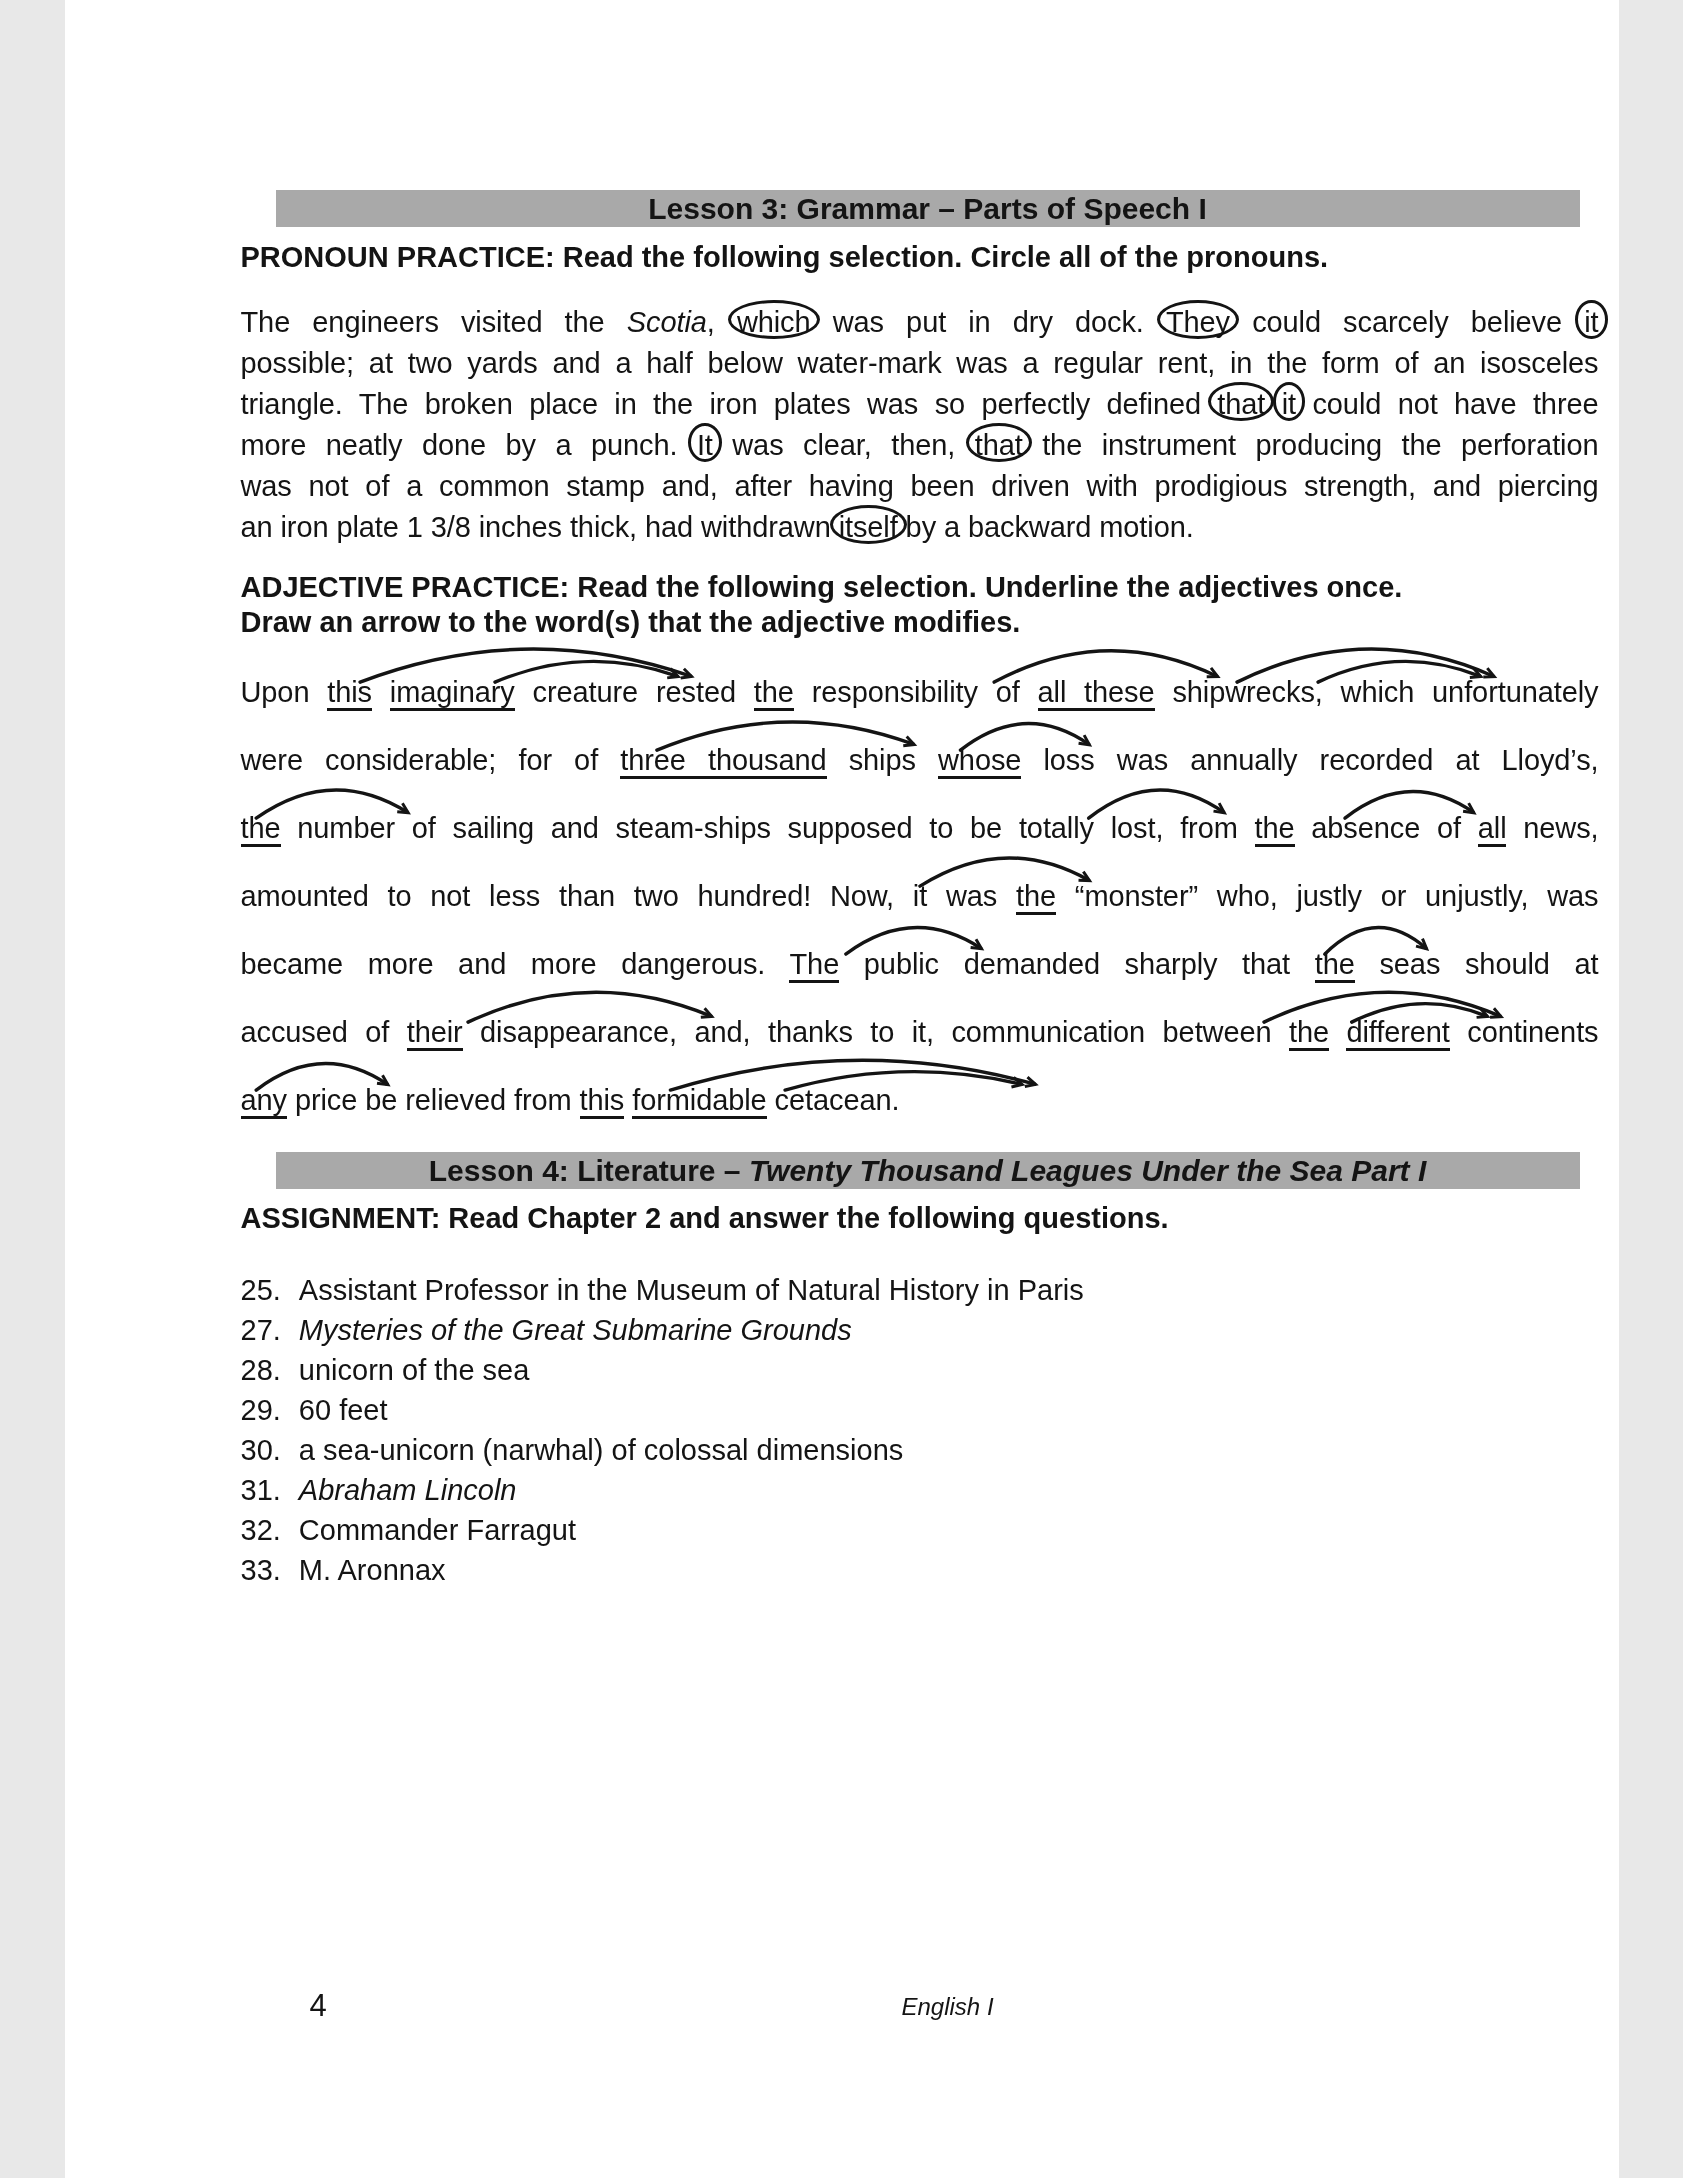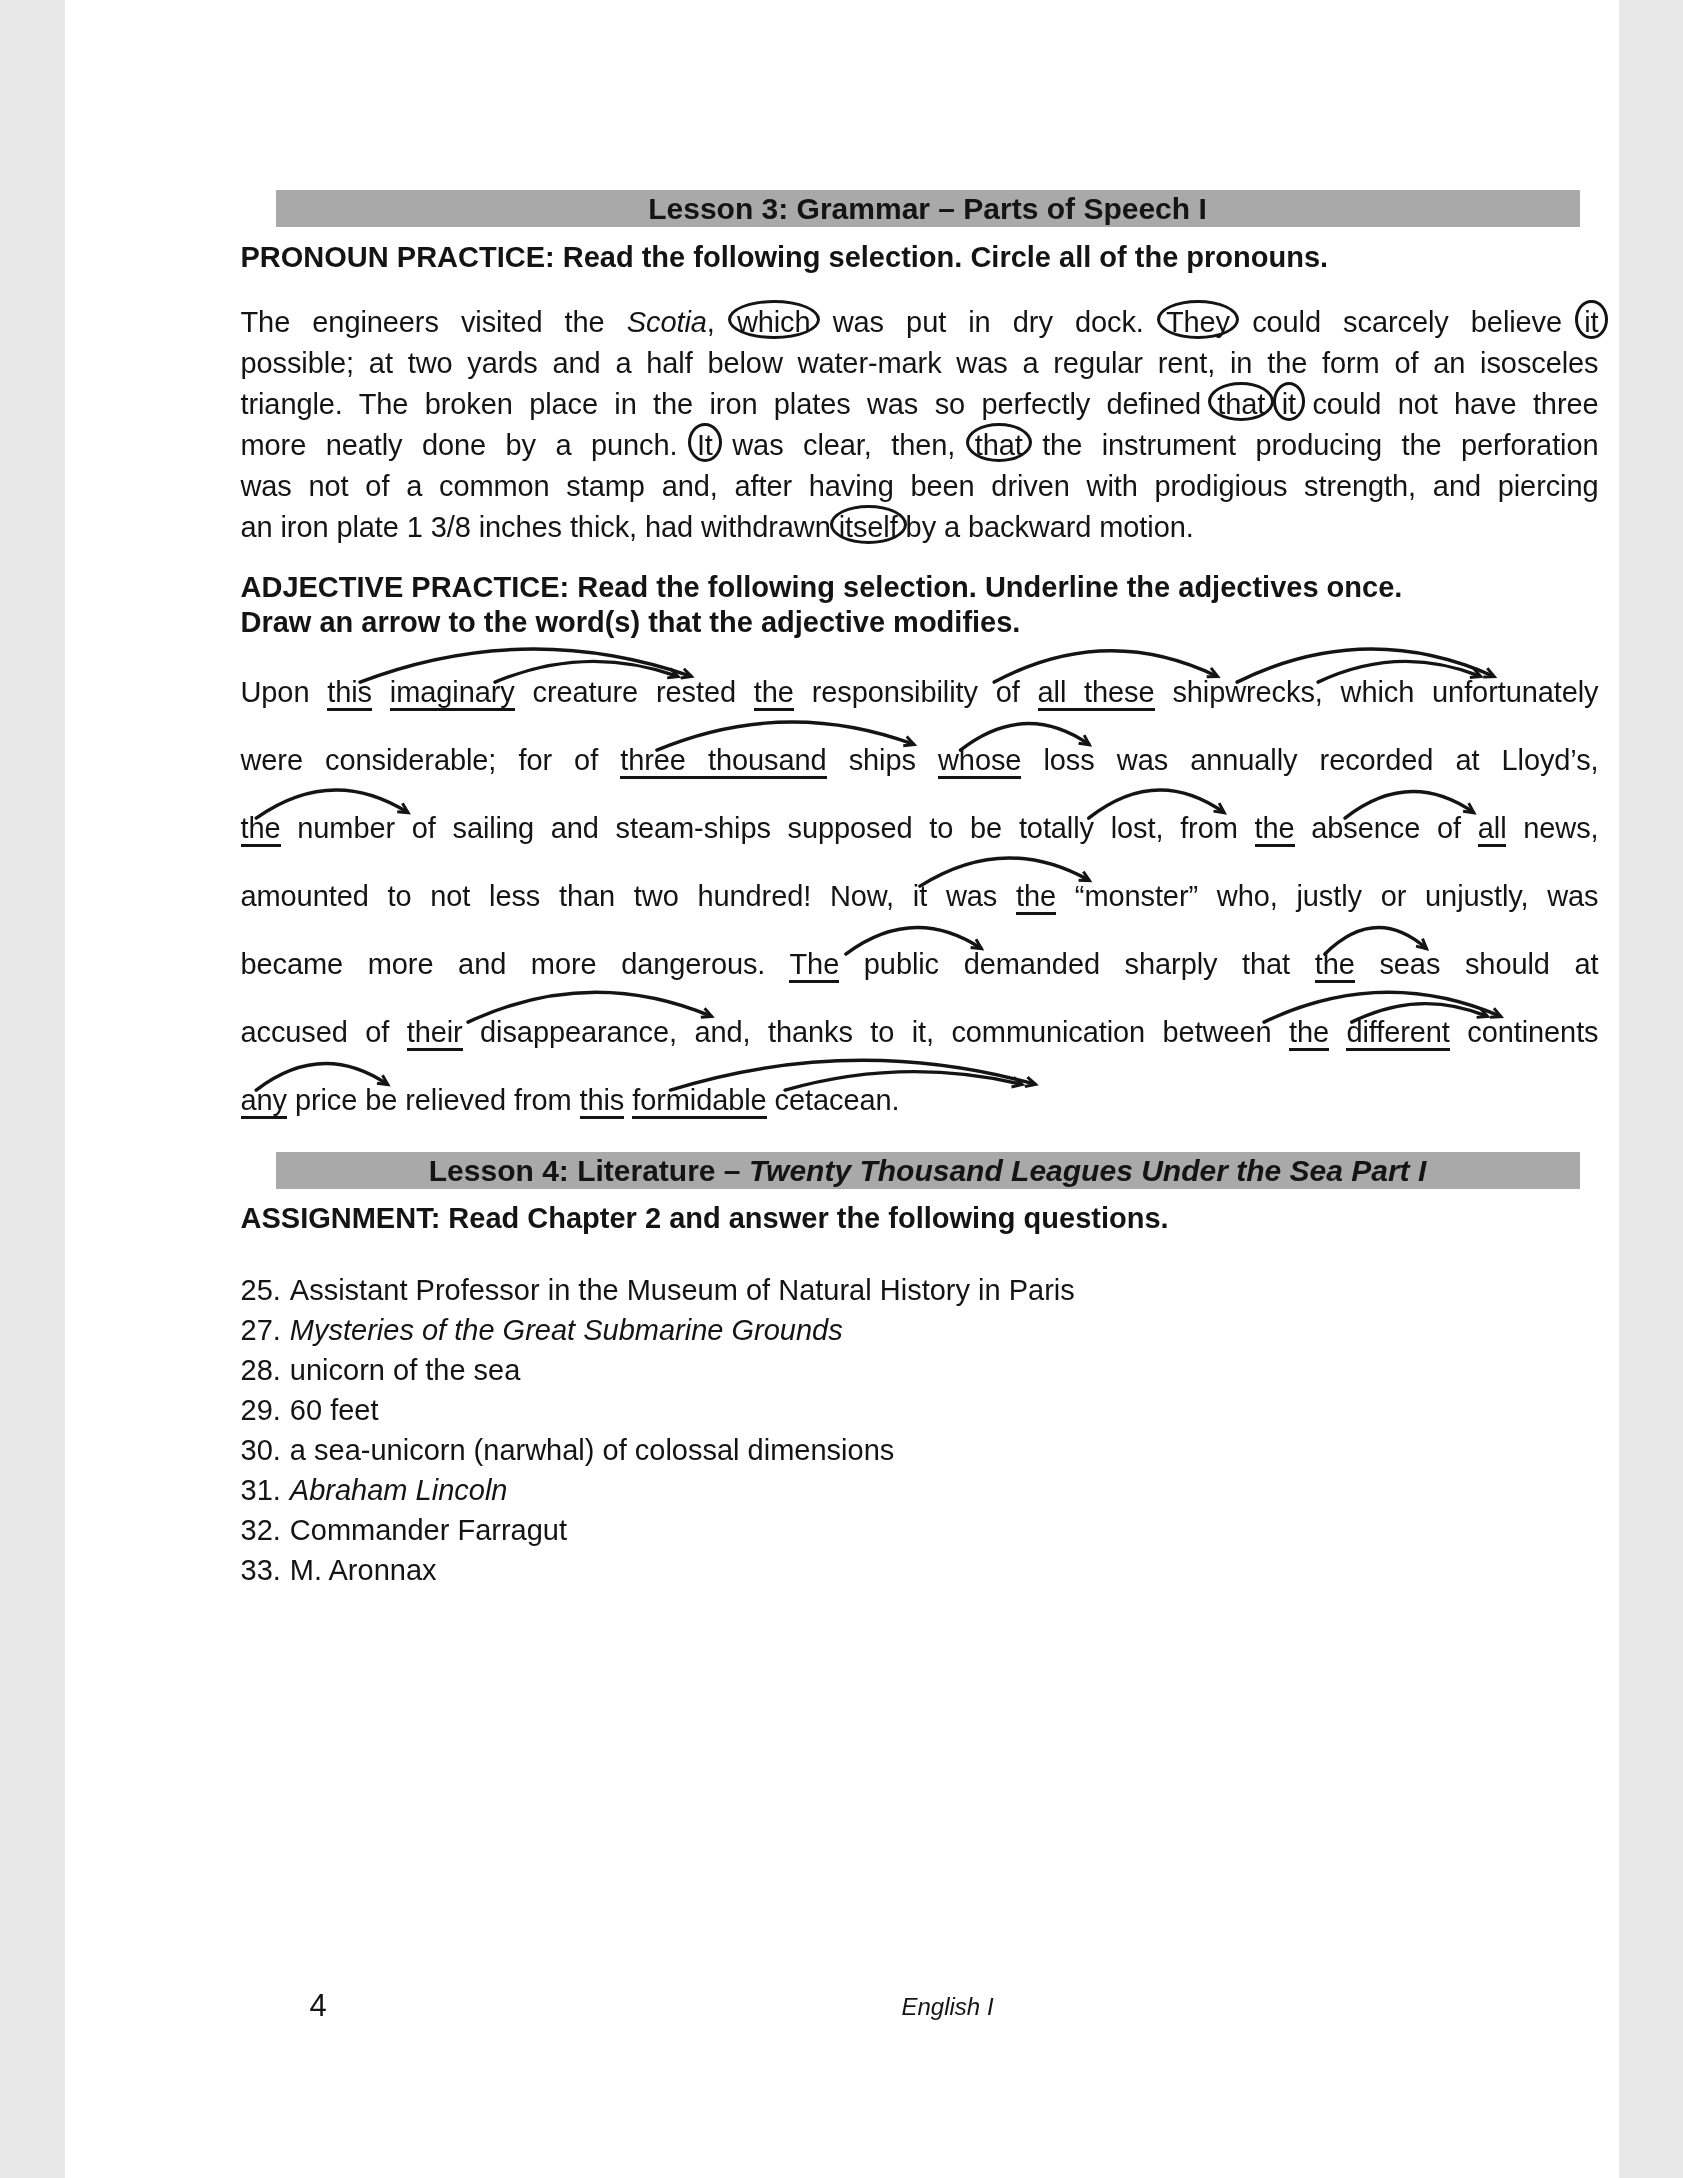--- a/index.html
+++ b/index.html
@@ -25,21 +25,21 @@
   .ul{border-bottom:3px solid var(--ink,#141414);padding-bottom:0;}
   .circle{position:relative;}
   .circle::before{
     content:"";position:absolute;left:-9px;right:-9px;top:-6px;bottom:-1px;
     border:3.5px solid var(--ink,#141414);border-radius:50%;
   }
   .adj-line{position:relative;height:68px;}
   .adj-text{position:absolute;left:0;right:0;bottom:2px;font-size:29px;line-height:36px;letter-spacing:-0.1px;}
   .arrows{position:absolute;left:0;bottom:24px;overflow:visible;}
   .ans-row{height:40px;font-size:29px;line-height:40px;}
-  .ans-num{margin-right:9px;}
+  .ans-num{margin-right:18px;}
   .pagenum{position:absolute;left:245px;top:1988px;font-size:31px;}
   .course{position:absolute;left:837px;top:1993px;font-size:24px;font-style:italic;}
 </style>
 </head>
 <body>
 
 <div class="page">
 
   <div class="bar" style="top:190px">
     <span>Lesson 3: Grammar – Parts of Speech I</span>

